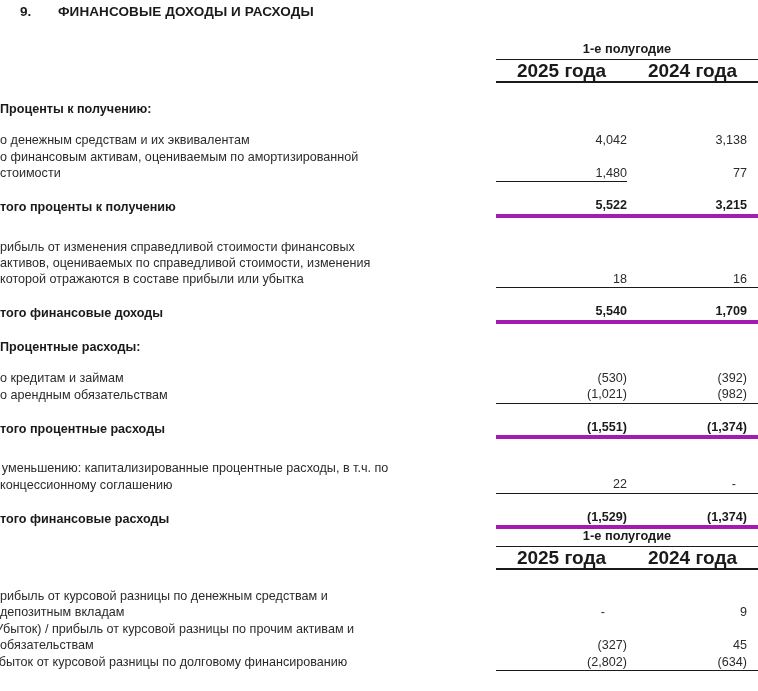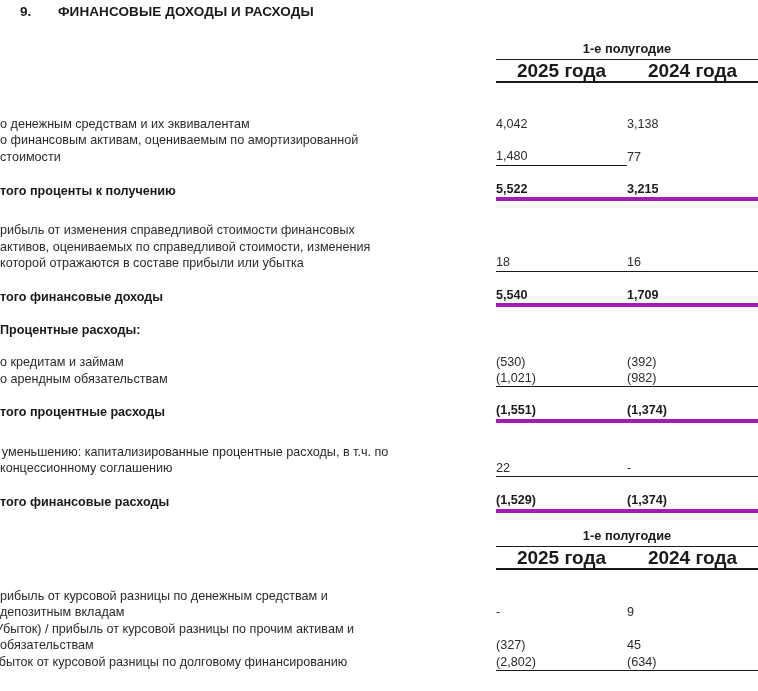--- a/index.html
+++ b/index.html
@@ -70,25 +70,25 @@
     color: #1a1a1a;
   }
   td.label.head {
     font-weight: bold;
     color: #1a1a1a;
     text-indent: 0;
   }
 
   
   td.val {
-    text-align: left;
+    text-align: right;
     padding-right: 13px;
     white-space: nowrap;
   }
-  td.val.v2 { padding-right: 28px; }
+  td.val.v2 { padding-right: 11px; }
   td.val.bold {
     font-weight: bold;
     color: #1a1a1a;
   }
   td.val.dash {
     padding-right: 22px;
   }
 
   
   td.rule-thin {
@@ -177,20 +177,25 @@
     </div>
 
     <table class="fin" style="margin-top:18px;">
       <colgroup>
           <col class="c-label">
           <col class="c-v1">
           <col class="c-v2">
         </colgroup>
       <tbody>
 
+        <tr>
+          <td class="label head">Проценты к получению:</td>
+          <td class="val"></td>
+          <td class="val v2"></td>
+        </tr>
         <tr class="sp-md">
             <td></td>
             <td></td>
             <td></td>
           </tr>
 
         <tr>
           <td class="label">По денежным средствам и их эквивалентам</td>
           <td class="val">4,042</td>
           <td class="val v2">3,138</td>

